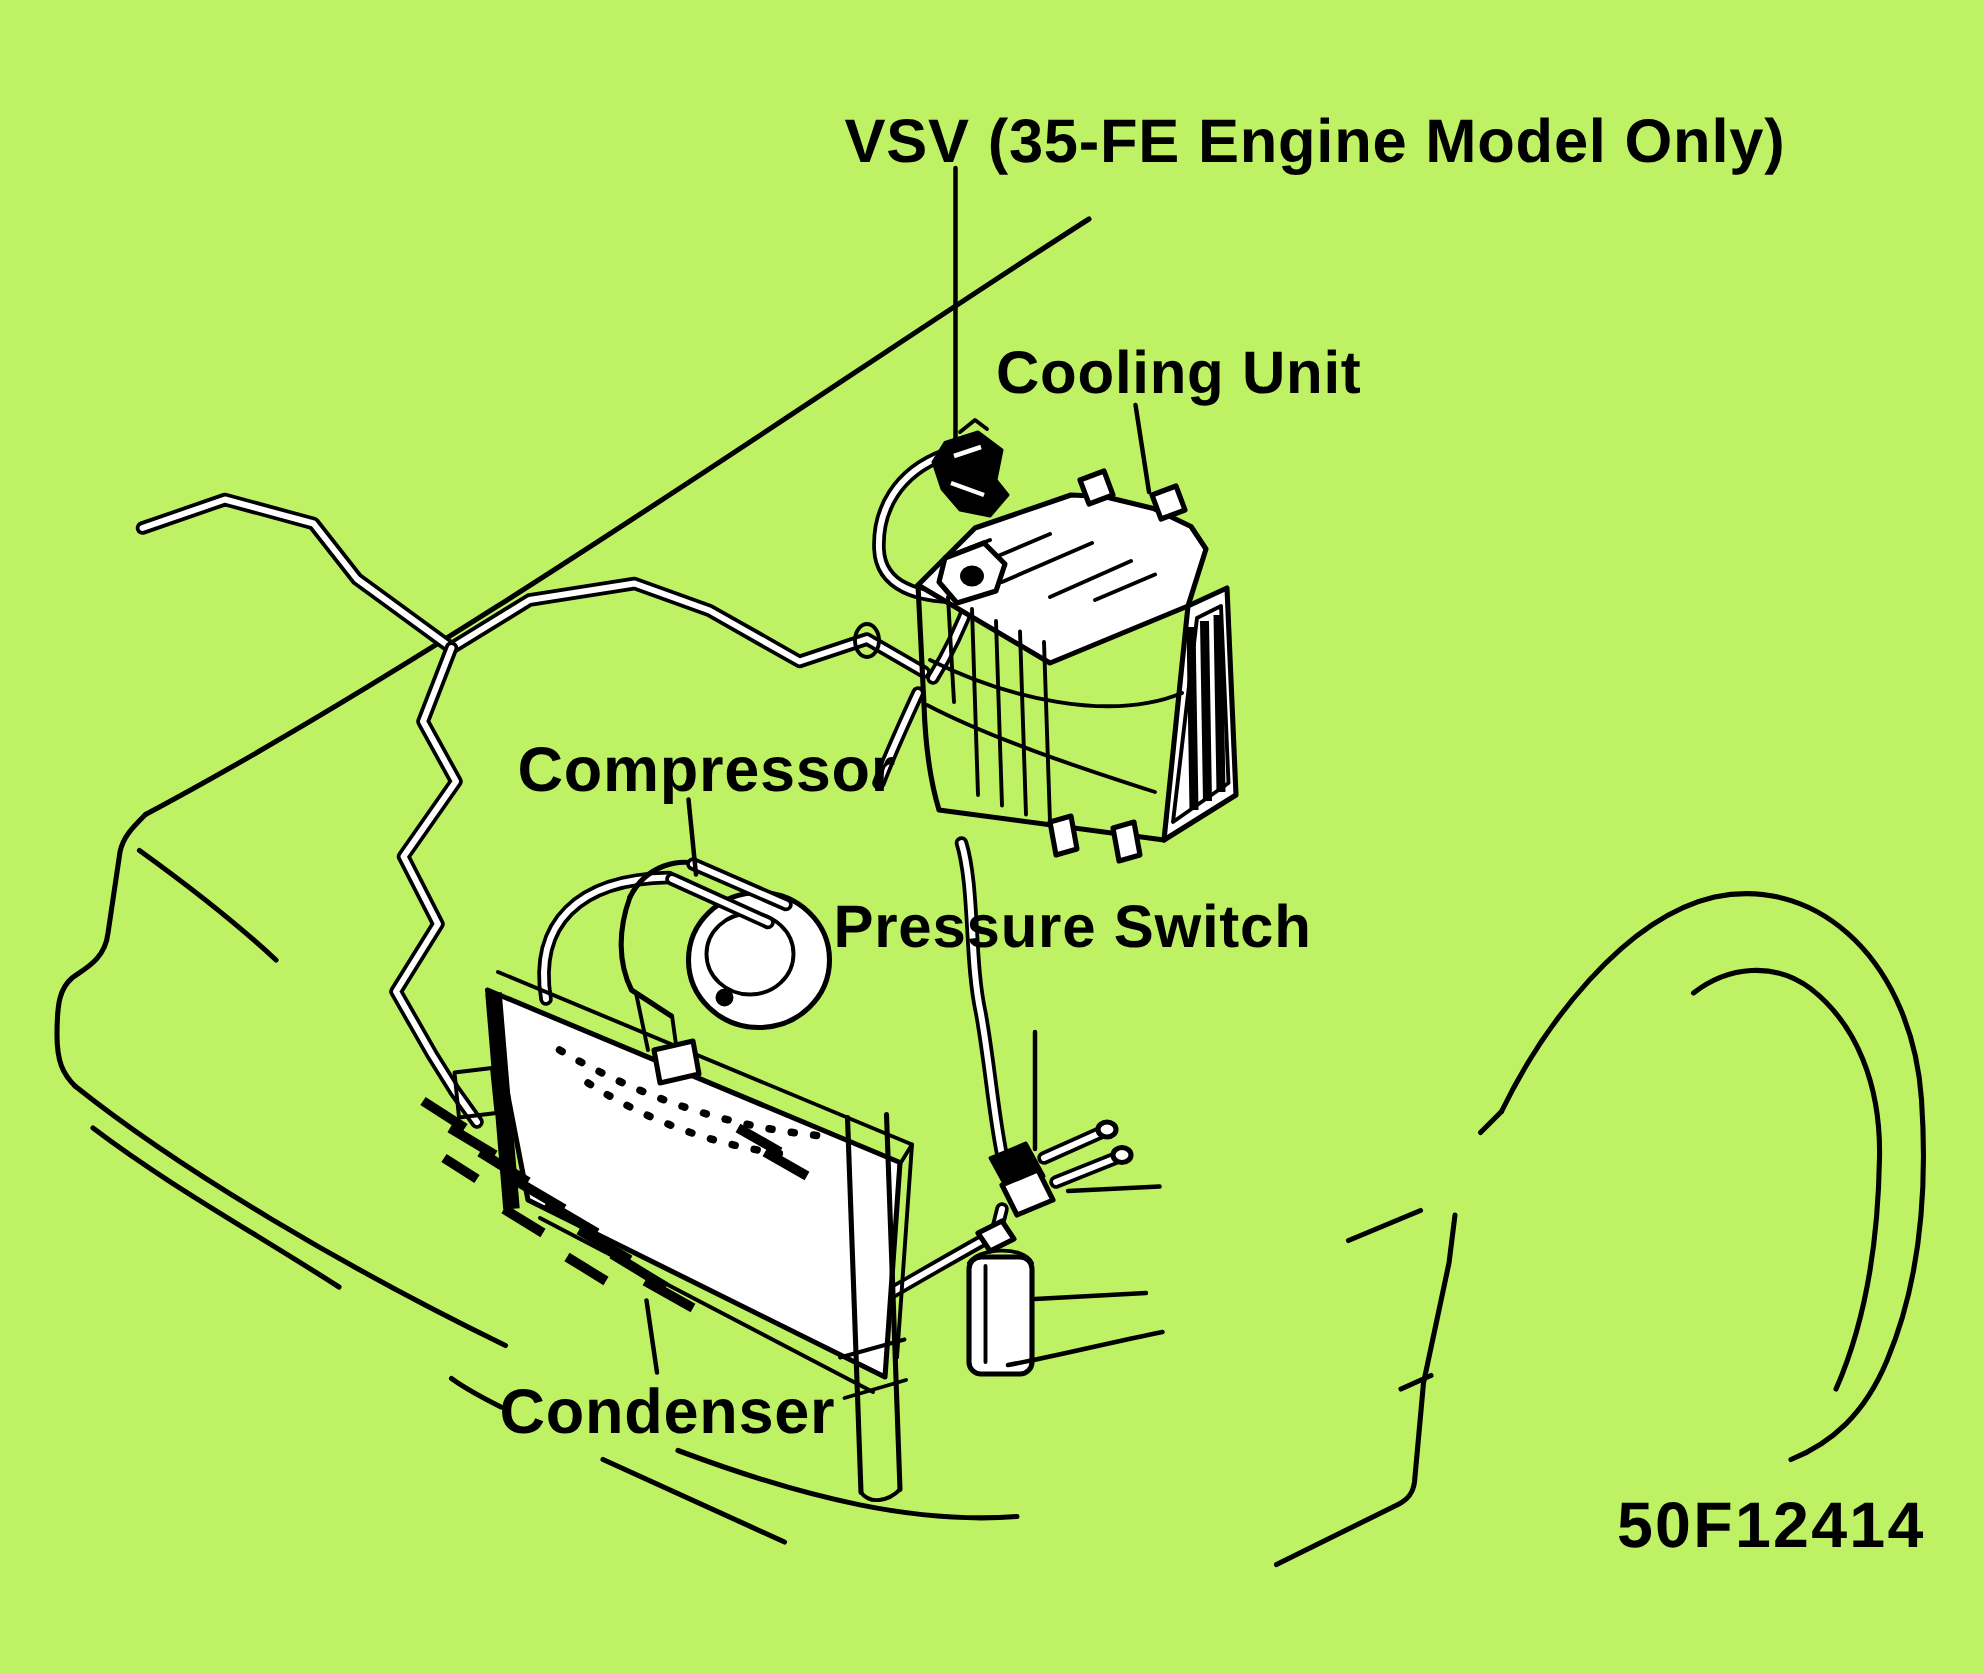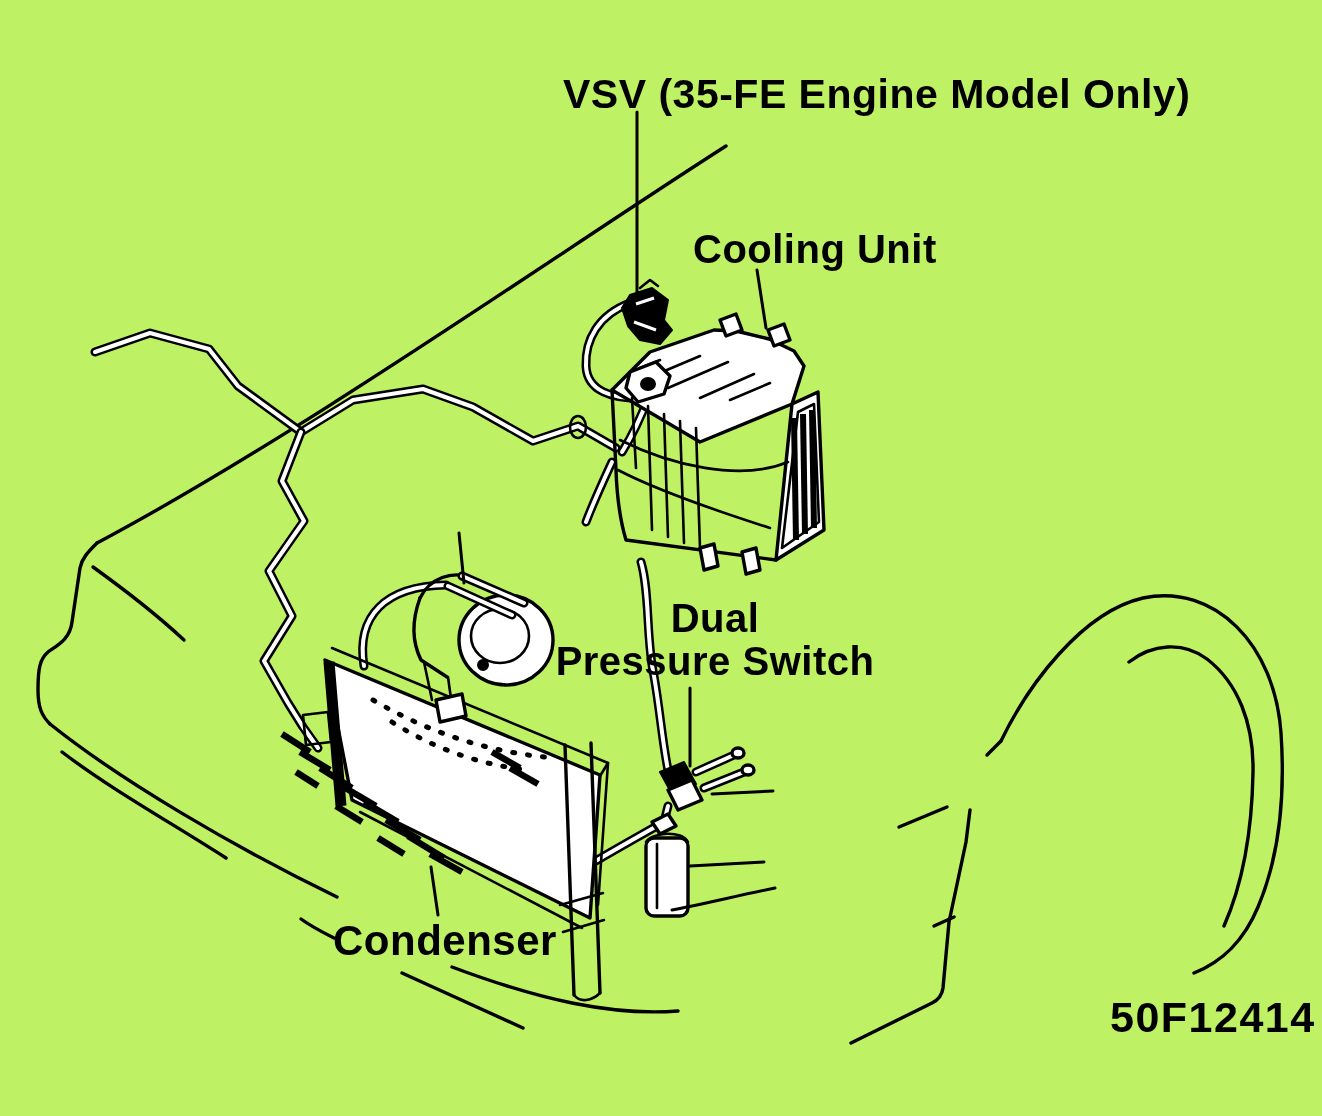--- a/index.html
+++ b/index.html
@@ -7,21 +7,21 @@
     position:relative;width:1322px;height:1116px;background:#bef264;overflow:hidden;
     font-family:"Liberation Sans",sans-serif;
   }
   #art{position:absolute;left:0;top:0;}
   .lbl{
     position:absolute;color:#000;font-weight:700;font-size:40px;
     letter-spacing:0.5px;white-space:nowrap;line-height:1.08;
     font-family:"Liberation Sans",sans-serif;
   }
   .lbl.center{text-align:center;}
-  #lbl-code{font-size:43px;letter-spacing:1.5px;margin-left:32px;}
+  #lbl-code{font-size:43px;letter-spacing:1.5px;}
   
   path,ellipse,circle{vector-effect:none;}
   .ln{stroke:#000;stroke-width:3.4;fill:none;stroke-linecap:round;stroke-linejoin:round;}
   .ln2{stroke:#000;stroke-width:2.6;fill:none;stroke-linecap:round;stroke-linejoin:round;}
   .tube{stroke:#000;stroke-width:9;fill:none;stroke-linecap:round;stroke-linejoin:round;}
   .tube-core{stroke:#fff;stroke-width:4;fill:none;stroke-linecap:round;stroke-linejoin:round;}
   .thick{stroke:#000;stroke-width:11;fill:none;stroke-linecap:butt;}
   .hatch{stroke:#000;stroke-width:6.5;fill:none;stroke-linecap:butt;}
   .dots{stroke:#000;stroke-width:5;fill:none;stroke-linecap:round;stroke-dasharray:2 13;}
   .wfill{fill:#fff;stroke:#000;stroke-width:3.4;stroke-linejoin:round;}
@@ -183,25 +183,25 @@
       <path class="leader" d="M690,688 L690,766"></path>
       <path class="leader" d="M712,794 L773,791"></path>
       <path class="leader" d="M690,866 L764,862"></path>
       <path class="leader" d="M672,910 C700,905 740,895 775,888"></path>
       <path class="leader" d="M431,867 L438,915"></path>
     </g>
   </svg>
 
   <div class="lbl" id="lbl-vsv" style="left:563px;top:72px;font-size:41px;">VSV (35-FE Engine Model Only)</div>
 
-  <div class="lbl" style="left:693px;top:228px;text-align:right;">Cooling Unit</div>
-
+  <div class="lbl" style="left:664px;top:228px;text-align:right;">Cooling Unit</div>
+
+  <div class="lbl" style="left:345px;top:490px;font-size:42px;">Compressor</div>
 
   <div class="lbl center" style="left:545px;top:597px;width:340px;">
-    <div>Dual</div>
     <div>Pressure Switch</div>
   </div>
 
 
 
   <div class="lbl" style="left:333px;top:918px;font-size:42px;">Condenser</div>
 
   <div class="lbl" id="lbl-code" style="left:1078px;top:994px;">50F12414</div>
 </div>
 

